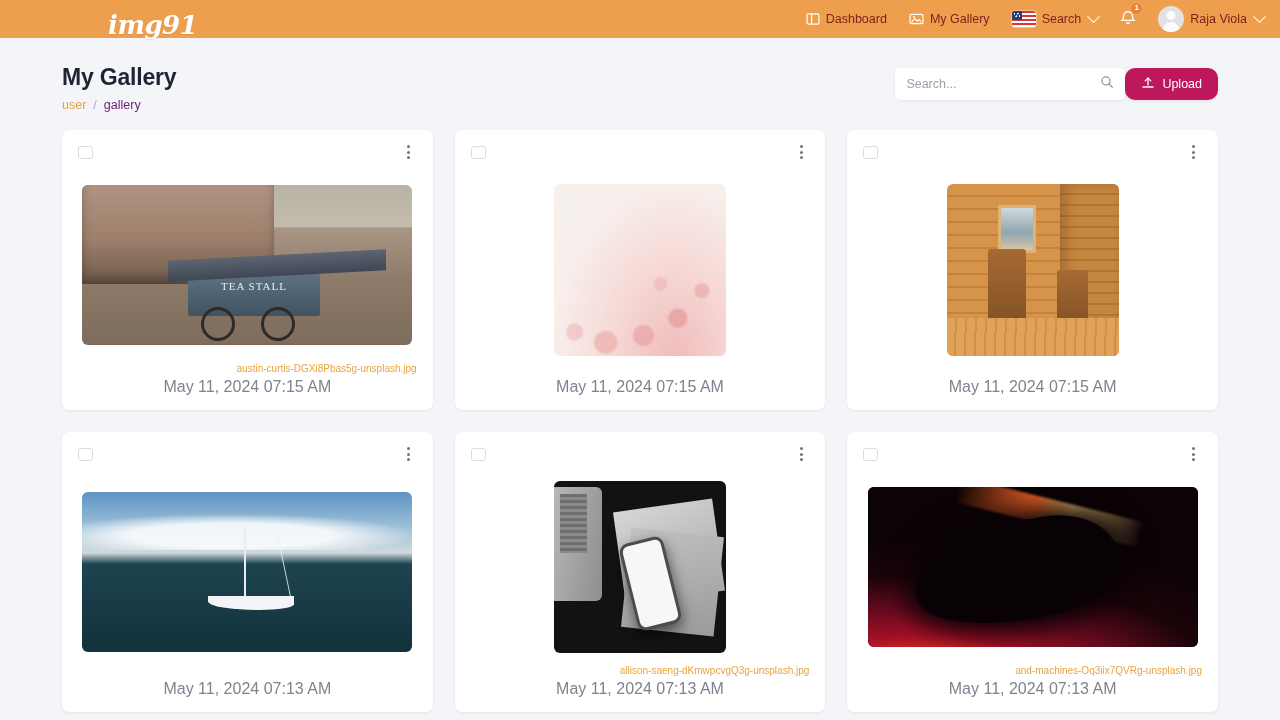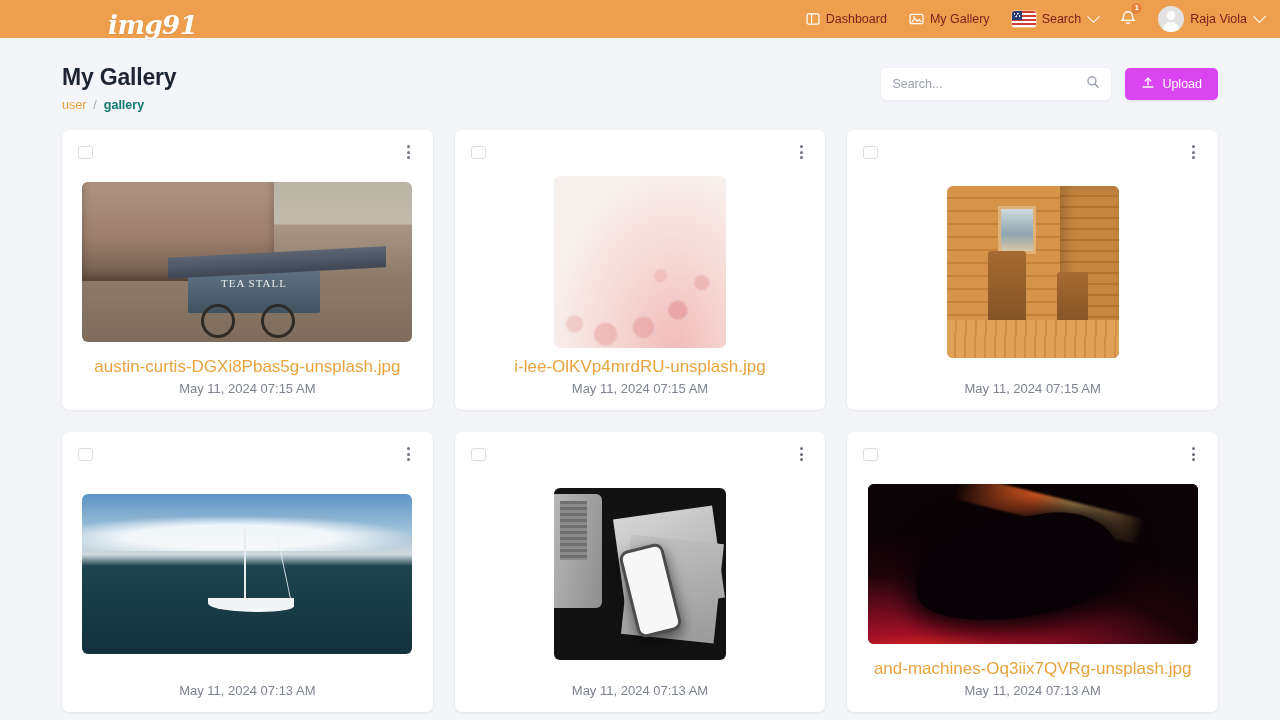--- a/index.html
+++ b/index.html
@@ -138,47 +138,47 @@
   }
   .breadcrumb {
     margin-top: 7px;
     font-size: 12.5px;
     display: flex;
     gap: 7px;
     align-items: center;
   }
   .crumb-link { color: #e8a33d; cursor: pointer; }
   .crumb-sep { color: #a8adb8; }
-  .crumb-cur { color: #0f766e; font-weight: bold; }
-
-  .actions { display: flex; align-items: flex-end; gap: 14px; margin-top: 4px; }
+  .crumb-cur { color: #701a75; }
+
+  .actions { display: flex; align-items: flex-end; margin-top: 4px; }
   .search-box {
     width: 230px; height: 32px;
     background: #fff;
     border-radius: 5px;
     display: flex;
     align-items: center;
     padding: 0 11px;
     box-shadow: 0 1px 3px rgba(20,25,40,.07);
   }
   .search-box input {
     border: none; outline: none;
     flex: 1;
     font-size: 12.5px;
     color: #47505f;
     background: transparent;
     font-family: "Liberation Sans", sans-serif;
   }
   .search-box input::placeholder { color: #9aa0ac; }
   .btn-upload {
     height: 32px;
-    background: #d946ef;
+    background: #be185d;
     color: #fff;
     border: none;
-    border-radius: 5px;
+    border-radius: 10px;
     padding: 0 16px;
     font-size: 12.5px;
     display: flex;
     align-items: center;
     gap: 7px;
     cursor: pointer;
     font-family: "Liberation Sans", sans-serif;
     box-shadow: 0 1px 3px rgba(20,25,40,.09);
   }
 
@@ -235,29 +235,30 @@
     min-height: 0;
   }
   .thumb {
     border-radius: 6px;
     overflow: hidden;
     position: relative;
     max-height: 100%;
   }
   .caption { text-align: center; }
   .fname {
-    font-size: 17px;
+    font-size: 10px;
     color: #e8a33d;
     cursor: pointer;
     white-space: nowrap;
     overflow: hidden;
     text-overflow: ellipsis;
+    text-align: right;
   }
   .fdate {
-    font-size: 13px;
+    font-size: 16px;
     color: #7d838f;
     margin-top: 4px;
   }
 
   
   .art { width: 100%; height: 100%; position: relative; overflow: hidden; }
 
   
   .art-teastall {
     background:
@@ -551,21 +552,20 @@
             <span></span>
             <span></span>
           </span>
         </div>
         <div class="thumb-wrap">
           <div class="thumb" style="width:172px;height:172px;">
             <div class="art art-blossom"></div>
           </div>
         </div>
         <div class="caption">
-          <div class="fname">i-lee-OlKVp4mrdRU-unsplash.jpg</div>
           <div class="fdate">May 11, 2024 07:15 AM</div>
         </div>
       </div>
       <div class="card">
         <div class="card-top">
           <span class="checkbox"></span>
           <span class="kebab">
             <span></span>
             <span></span>
             <span></span>
@@ -620,20 +620,21 @@
           <div class="thumb" style="width:172px;height:172px;">
             <div class="art art-flat">
               <div class="fl-paper1"></div>
               <div class="fl-paper2"></div>
               <div class="fl-laptop"></div>
               <div class="fl-phone"></div>
             </div>
           </div>
         </div>
         <div class="caption">
+          <div class="fname">allison-saeng-dKmwpcvgQ3g-unsplash.jpg</div>
           <div class="fdate">May 11, 2024 07:13 AM</div>
         </div>
       </div>
       <div class="card">
         <div class="card-top">
           <span class="checkbox"></span>
           <span class="kebab">
             <span></span>
             <span></span>
             <span></span>

